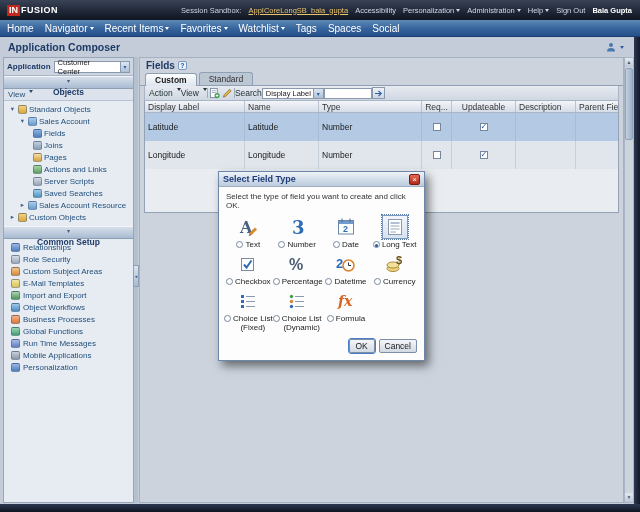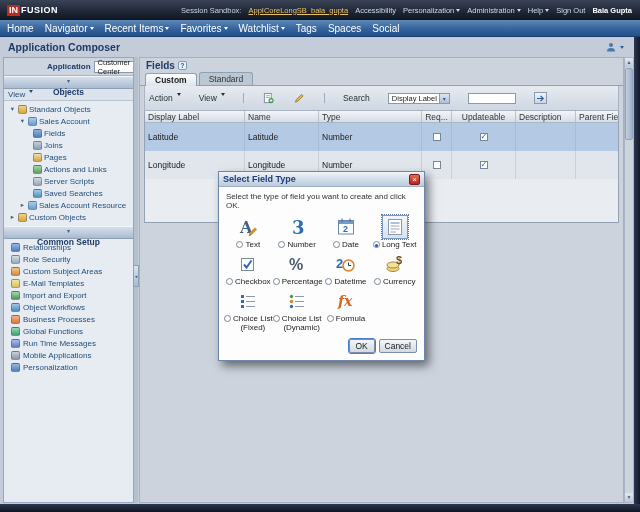--- a/index.html
+++ b/index.html
@@ -29,21 +29,21 @@
 
   
   .workspace { position:absolute; top:37px; left:0; right:0; bottom:8px; background:#c3ccd8; }
   .page-title { position:absolute; left:8px; top:4px; font-size:10.5px; font-weight:bold; color:#1e3a67; }
   .ws-user { position:absolute; right:16px; top:5px; display:flex; align-items:center; gap:2px; color:#2e5e9e; }
 
   
   .sidebar { position:absolute; left:3px; top:20px; width:131px; bottom:1px;
     background:#e7ecf3; border:1px solid #98a6ba; font-size:8px; color:#1f4d7a; overflow:hidden; }
   .app-row { height:18px; background:#cdd5e1; border-bottom:1px solid #aab6c6; display:flex; align-items:center; gap:3px; padding:0 3px; }
-  .app-lab { font-weight:bold; color:#1e3a67; font-size:8px;margin-left:40px; }
+  .app-lab { font-weight:bold; color:#1e3a67; font-size:8px; }
   .selbox { display:inline-flex; align-items:center; background:#fff; border:1px solid #8a99ad; height:12px;
     font-size:7.5px; color:#222; padding-left:3px; }
   .selbox .dd { background:linear-gradient(#dce6f2,#aebfd6); border-left:1px solid #8a99ad; color:#2e5e9e;
     font-size:6px; width:10px; height:100%; display:flex; align-items:center; justify-content:center; }
   .app-sel { flex:1; justify-content:center;gap:10px; }
   .panel-header { height:13px; background:linear-gradient(#d7dfeb,#a9bbd1); border-top:1px solid #f2f5f9;
     border-bottom:1px solid #8fa0b5; display:flex; align-items:center; padding:0 4px; font-weight:bold;
     color:#1e3a67; font-size:8.5px; gap:3px;flex-direction:column; }
   .disc { font-size:6px; color:#3f618a; }
   .view-row { height:12px; background:#dde3ec; border-bottom:1px solid #b8c2d0; display:flex; align-items:center; padding:0 4px; gap:2px; }
@@ -84,22 +84,22 @@
   .main { position:absolute; left:139px; right:16px; top:20px; bottom:1px; background:#ccd3dd; border:1px solid #a6b1c0; }
   .fields-title { display:flex; align-items:center; gap:3px; padding:2px 6px 1px 6px; }
   .fields-title .t { font-size:10px; font-weight:bold; color:#1e3a67; }
   .help-icon { width:9px; height:9px; border:1px solid #7a99c0; background:#eaf1fa; color:#2458a6;
     font-size:7px; font-weight:bold; line-height:8px; text-align:center; border-radius:2px; }
   .tabs { display:flex; align-items:flex-end; gap:2px; padding:0 0 0 5px; height:14px; border-bottom:1px solid #8fa0b5; }
   .tab { font-size:8.5px; padding:1px 9px 1px 9px; border:1px solid #8fa0b5; border-bottom:none;
     border-radius:3px 3px 0 0; cursor:default; }
   .tab.active { background:linear-gradient(#fdfefe,#dde5ee); color:#1a1a1a; font-weight:bold; position:relative; top:1px; }
   .tab.inactive { background:#bcc7d4; color:#333; }
-  .toolbar { height:25px; margin:0 4px; background:linear-gradient(#e7ebf1,#cfd7e2); border:1px solid #aab4c2; border-top:none;
-    display:flex; align-items:center; gap:18px; padding:0 4px; font-size:8.5px; color:#233; }
+  .toolbar { height:15px; margin:0 4px; background:linear-gradient(#e7ebf1,#cfd7e2); border:1px solid #aab4c2; border-top:none;
+    display:flex; align-items:center; gap:0; padding:0 4px; font-size:8.5px; color:#233; }
   .tbtn { display:inline-flex; align-items:flex-start; gap:2px; cursor:default; }
   .tsep { width:1px; height:10px; background:#9fabbc; }
   .ibtn { width:13px; height:13px; border:1px solid transparent; display:inline-flex; align-items:center; justify-content:center; }
   .tlab { color:#233; }
   .search-sel { width:62px; justify-content:space-between; height:11px; }
   .searchbox { width:48px; height:11px; background:#fff; border:1px solid #8a99ad; }
   .gobtn { width:13px; height:12px; background:linear-gradient(#eef2f7,#ccd6e4); border:1px solid #8a99ad;
     display:inline-flex; align-items:center; justify-content:center; }
 
   

